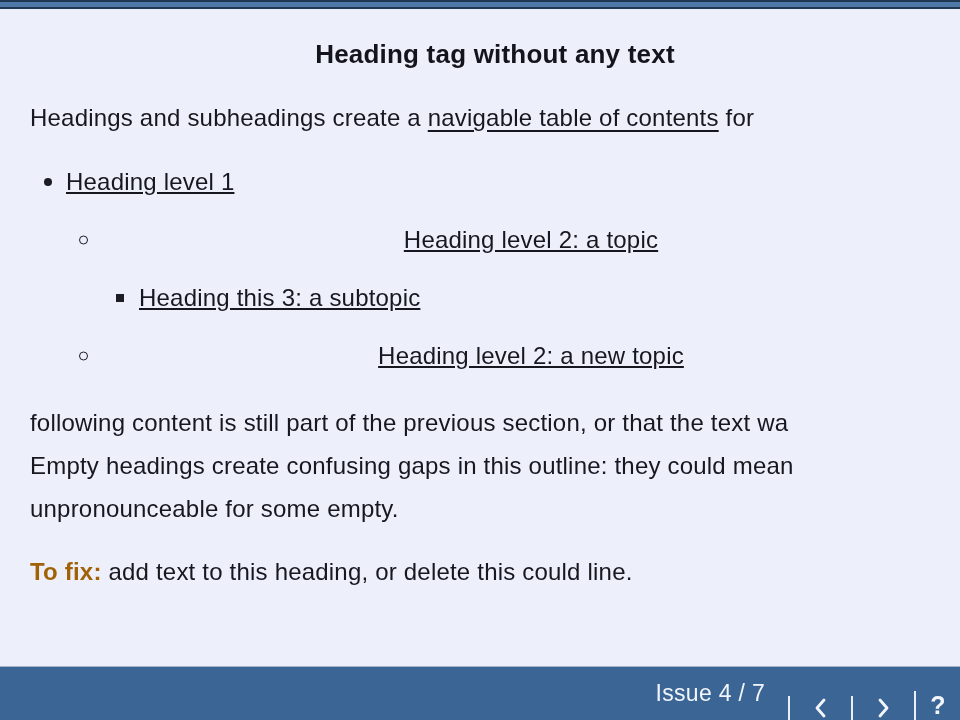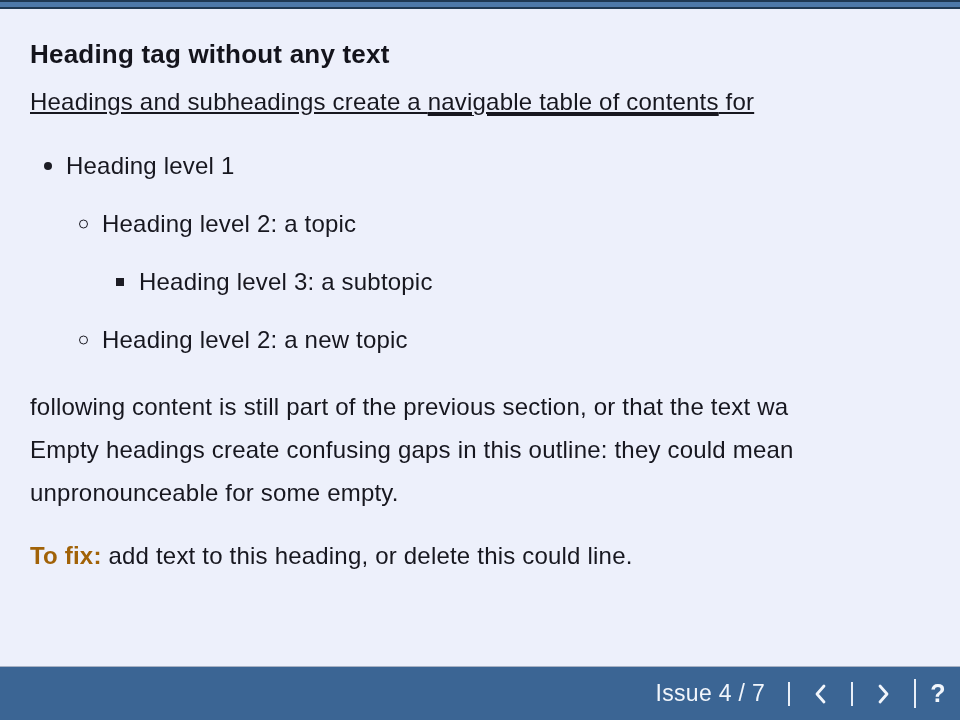--- a/index.html
+++ b/index.html
@@ -18,68 +18,69 @@
     border-bottom: 2px solid #203952;
   }
   .content {
     padding: 30px 0 0 30px;
   }
   .issue-title {
     font-size: 26px;
     font-weight: bold;
     letter-spacing: 0.2px;
     color: #14141c;
-    margin-bottom: 10px;
+    margin-bottom: 26px;
     white-space: nowrap;
+    text-align: center;
   }
   .para {
     font-size: 24px;
     letter-spacing: 0.2px;
     line-height: 43px;
     white-space: nowrap;
   }
-  .intro { margin-bottom: 14px; text-decoration: underline; }
+  .intro { margin-bottom: 14px; }
   .toc-link {
     color: #17171f;
     text-decoration: underline;
     text-underline-offset: 4px;
     cursor: pointer;
   }
-  .outline { margin: 0 0 16px 0; }
+  .outline { margin: 0 0 16px 0; text-decoration: underline; }
   .li {
     position: relative;
     height: 58px;
     line-height: 58px;
     font-size: 24px;
     letter-spacing: 0.2px;
     white-space: nowrap;
   }
   .bullet {
     position: absolute;
     top: 50%;
     transform: translateY(-50%);
   }
   .bullet.disc   { left: 14px; width: 8px; height: 8px; border-radius: 50%; background: #1c1c24; }
   .bullet.circle { left: 49px; width: 9px; height: 9px; border-radius: 50%; border: 1.6px solid #1c1c24; background: transparent; }
   .bullet.square { left: 86px; width: 8px; height: 8px; background: #1c1c24; }
   .li.lvl1 { padding-left: 36px; }
-  .li.lvl2 { padding-left: 72px; }
+  .li.lvl2 { padding-left: 72px; text-align: center; }
   .li.lvl3 { padding-left: 109px; }
   .explanation { margin-bottom: 20px; }
   .fix-line { margin-top: 20px; }
   .fix-label { font-weight: bold; color: #a16207; }
   .footer {
     position: absolute;
     left: 0; bottom: 0;
     width: 960px;
     height: 54px;
     background: #3b6594;
     border-top: 1px solid #a8b2c4;
     display: flex;
-    align-items: center;
+    align-items: flex-end;
     justify-content: flex-end;
     color: #f2f6fc;
   }
   .issue-counter {
     align-self: center;
     font-size: 23px;
     letter-spacing: 0.3px;
     padding-right: 23px;
     color: #f2f6fc;
   }
@@ -119,21 +120,21 @@
     <div class="li lvl1">
       <span class="bullet disc"></span>
       <span>Heading level 1</span>
     </div>
     <div class="li lvl2">
       <span class="bullet circle"></span>
       <span>Heading level 2: a topic</span>
     </div>
     <div class="li lvl3">
       <span class="bullet square"></span>
-      <span>Heading level 3: a subtopic</span>
+      <span>Heading this 3: a subtopic</span>
     </div>
     <div class="li lvl2">
       <span class="bullet circle"></span>
       <span>Heading level 2: a new topic</span>
     </div>
   </div>
 
   <div class="para explanation">
     <div>following content is still part of the previous section, or that the text wa</div>
     <div>Empty headings create confusing gaps in this outline: they could mean</div>

